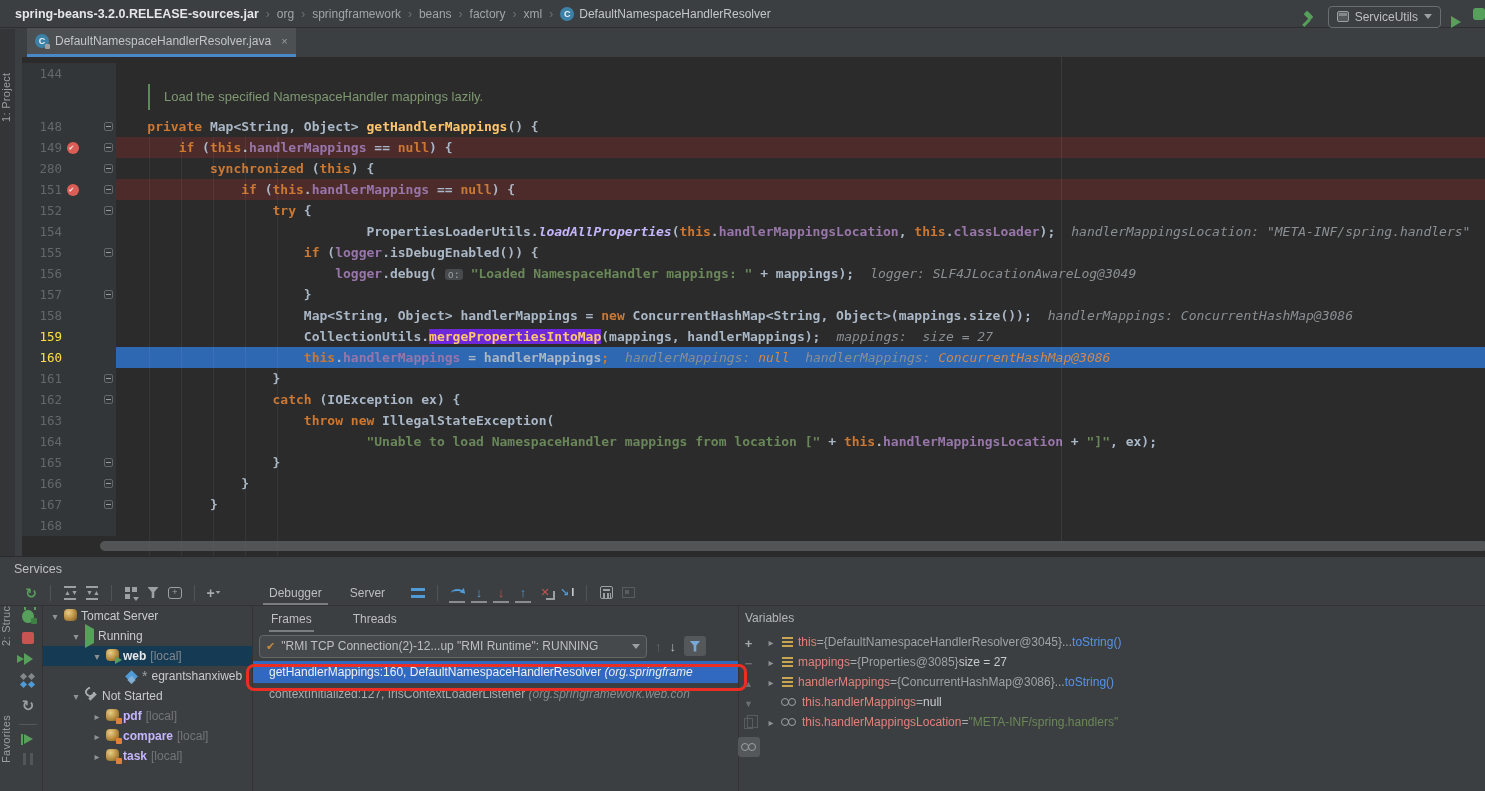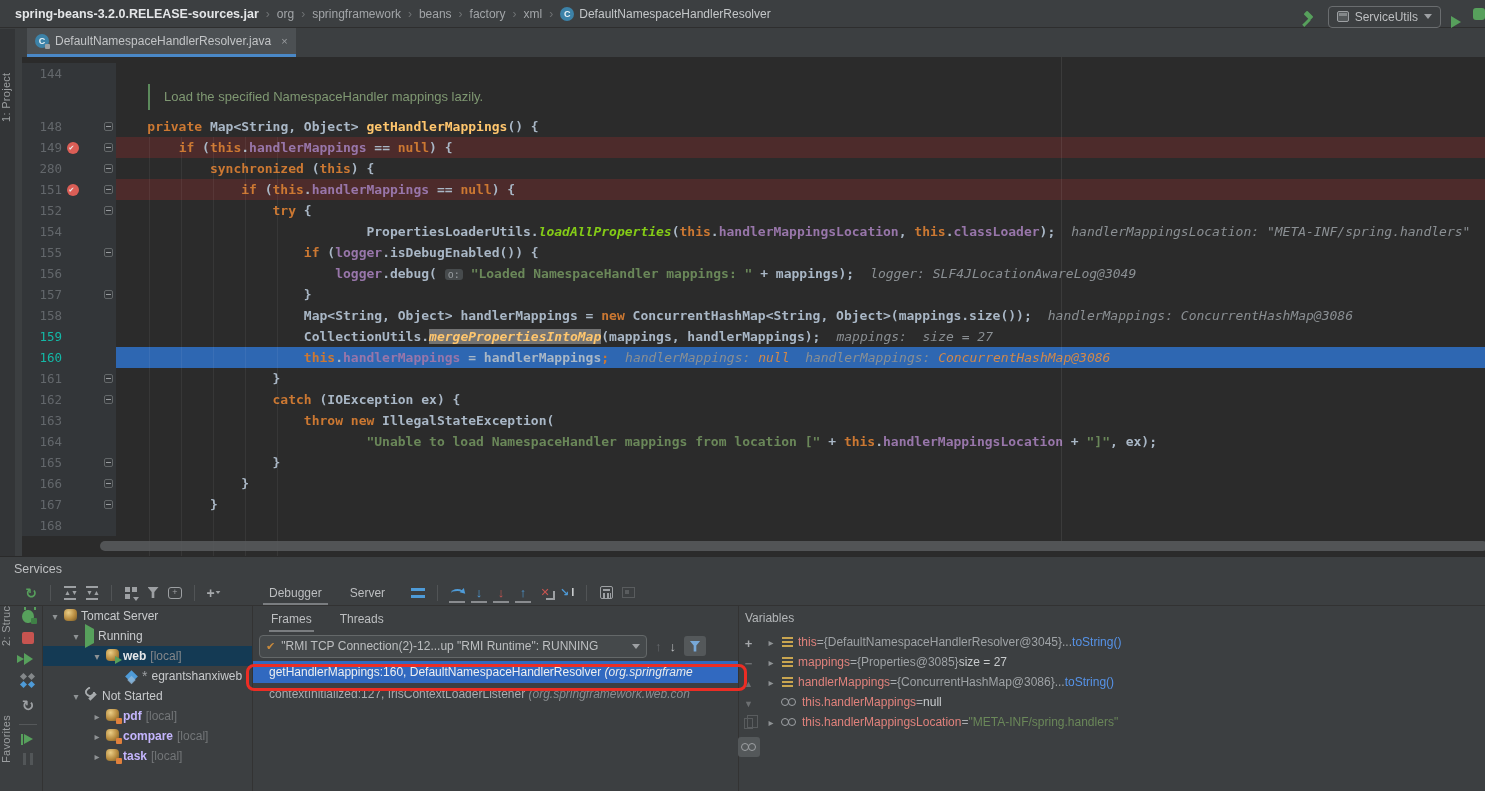--- a/index.html
+++ b/index.html
@@ -45,34 +45,34 @@
     writing-mode:vertical-rl; transform:rotate(180deg); text-align:center; letter-spacing:.3px; }
 
   
   .editor{ position:absolute; left:22px; top:57px; width:1470px; height:499px; background:#2B2B2B;
     overflow:hidden; font-family:"DejaVu Sans Mono","Liberation Mono",monospace; font-size:13px; font-weight:bold; }
   .etop{ height:6px; }
   .erow{ display:flex; height:21px; line-height:21px; }
   .erow.doc{ height:32px; }
   .gut{ width:78px; min-width:78px; background:#333639; display:flex; align-items:center; }
   .lnum{ width:40px; text-align:right; color:#63676B; font-weight:normal; font-size:12.5px; }
-  .lnum.lt{ color:#14b8a6; }
+  .lnum.lt{ color:#fde047; }
   .bpcol{ width:22px; display:flex; justify-content:center; }
   .bpdot{ width:12px; height:12px; border-radius:50%; background:#DB5E56; position:relative; }
   .bpdot::before{ content:"\2714"; position:absolute; left:2px; top:-5px; font-size:8px; color:#E8EAEA; font-weight:normal;}
   .foldcol{ width:16px; min-width:16px; background:#333639; display:flex; align-items:center; justify-content:center; }
   .foldbox{ width:9px; height:9px; border:1px solid #636769; border-radius:2px; position:relative; background:#333639;}
   .foldbox::before{ content:""; position:absolute; left:1px; right:1px; top:3px; height:1px; background:#9A9DA0; }
   .cline{ flex:1; white-space:pre; color:#A9B7C6; }
   .bg-bp .cline{ background:#4D2B2B; }
   .bg-exec .cline{ background:#2E67B2; }
   .seg{ white-space:pre; }
   .kw{ color:#CC7832; } .pl{ color:#A9B7C6; } .fd{ color:#9876AA; }
-  .mth{ color:#FFC66D; } .smth{ color:#84cc16; font-style:italic; }
-  .smthhl{ color:#FFC66D; font-style:italic; background:#737373;text-align:center; }
+  .mth{ color:#FFC66D; } .smth{ color:#c4b5fd; font-style:italic; }
+  .smthhl{ color:#FFC66D; background:#6d28d9;text-align:center; }
   .str{ color:#6A8759; }
   .bdg{ background:#474B4D; color:#989CA0; border-radius:3px; padding:0 3px; font-size:10px; font-weight:normal; }
   .hints{ margin-left:16px; }
   .hint{ color:#8A8F93; font-style:italic; font-weight:normal; }
   .hintv{ color:#D0884B; font-style:italic; font-weight:normal; }
   .docbar{ display:inline-block; width:2px; height:26px; background:#5C8A5C; margin-left:32px; vertical-align:middle;}
   .doctext{ color:#7F9872; font-weight:normal; font-family:"Liberation Sans",sans-serif; font-size:13px; margin-left:14px; }
   .guide{ position:absolute; width:1px; background:rgba(255,255,255,.06); top:80px; height:450px; }
   .marginline{ position:absolute; left:1039px; top:0; width:1px; height:484px; background:rgba(255,255,255,.08); }
   .hscroll{ position:absolute; left:78px; right:4px; top:484px; height:10px; background:#595C5E; border-radius:5px; opacity:.85;}
@@ -165,21 +165,21 @@
   .ic-artifact{ width:9px; height:9px; transform:rotate(45deg); background:#4E9BD8; position:relative; }
   .ic-artifact::after{ content:""; position:absolute; left:4px; top:4px; width:6px; height:6px; background:#8FB7D8; opacity:.8;}
   .ic-spin{ color:#9DA0A3; font-size:14px; margin-left:6px; }
   .tlabel{ color:#C8CACC; }
   .tlabel.b{ font-weight:bold; color:#E6E8EA; }
   .tlabel.dimb{ font-weight:bold; color:#c4b5fd; }
   .tsuffix{ color:#84878A; margin-left:4px; }
   .tsuffix.dim2{ color:#737678; }
 
   .framespanel{ position:absolute; left:252px; top:606px; width:486px; height:185px; border-left:1px solid #333; overflow:hidden;}
-  .ftabs{ height:25px; display:flex; align-items:center; padding-left:16px; gap:24px; }
+  .ftabs{ height:25px; display:flex; align-items:center; padding-left:16px; gap:37px; }
   .ftab{ position:relative; color:#BDBFC1; padding:4px 2px; }
   .ftab.active::after{ content:""; position:absolute; left:0; right:0; bottom:-2px; height:2px; background:#7A7D80;}
   .frow-thread{ height:30px; display:flex; align-items:center; padding-left:6px; gap:8px; }
   .threadbox{ width:388px; height:23px; border:1px solid #646869; border-radius:4px; background:#45494B;
     display:flex; align-items:center; padding:0 6px; gap:6px; }
   .checkmark{ color:#C98A3B; font-size:11px; }
   .threadtext{ color:#BDBFC1; white-space:nowrap; overflow:hidden; flex:1; font-size:12px; }
   .filterbox{ width:22px; height:20px; background:#54585A; border-radius:3px; display:flex; align-items:center; justify-content:center;}
   .framerow{ height:22px; line-height:22px; padding-left:16px; white-space:nowrap; color:#A9ACAF; }
   .framerow .pkg{ font-style:italic; color:#8A8E91; }

